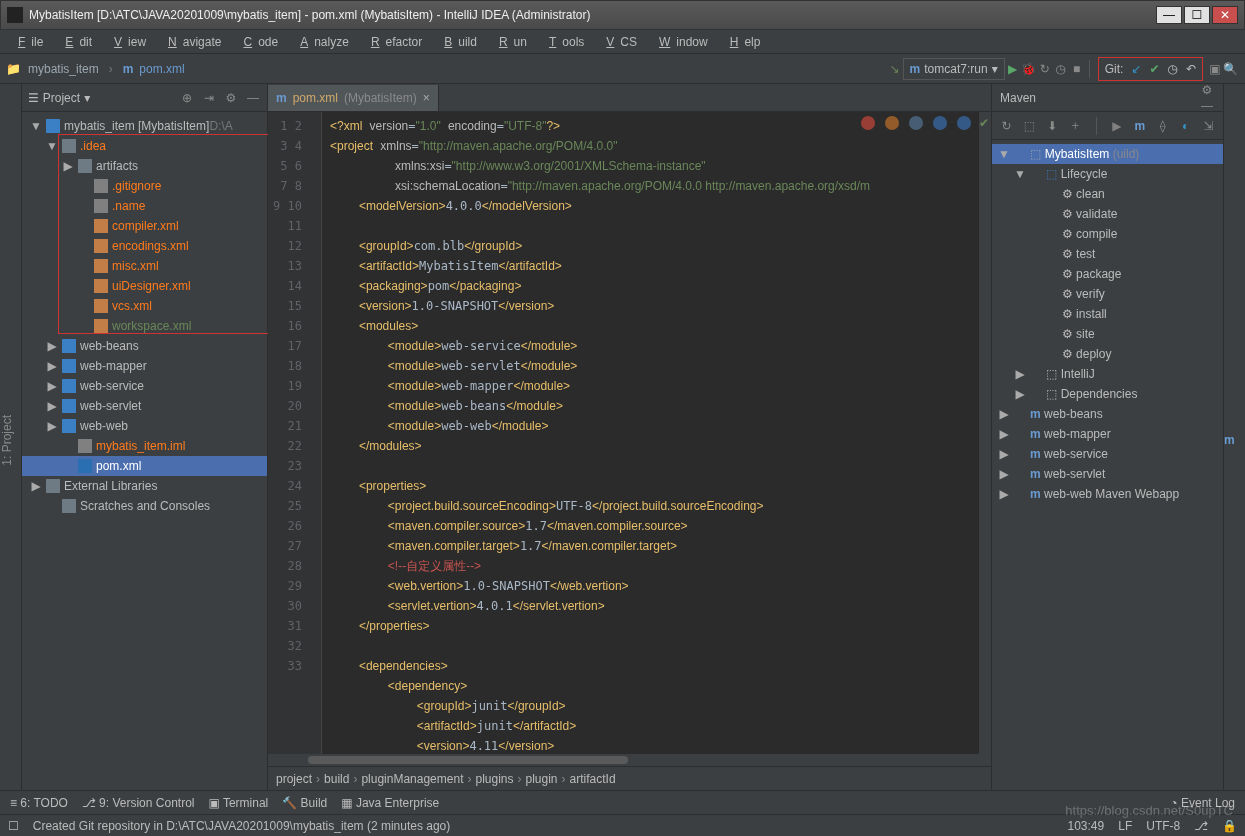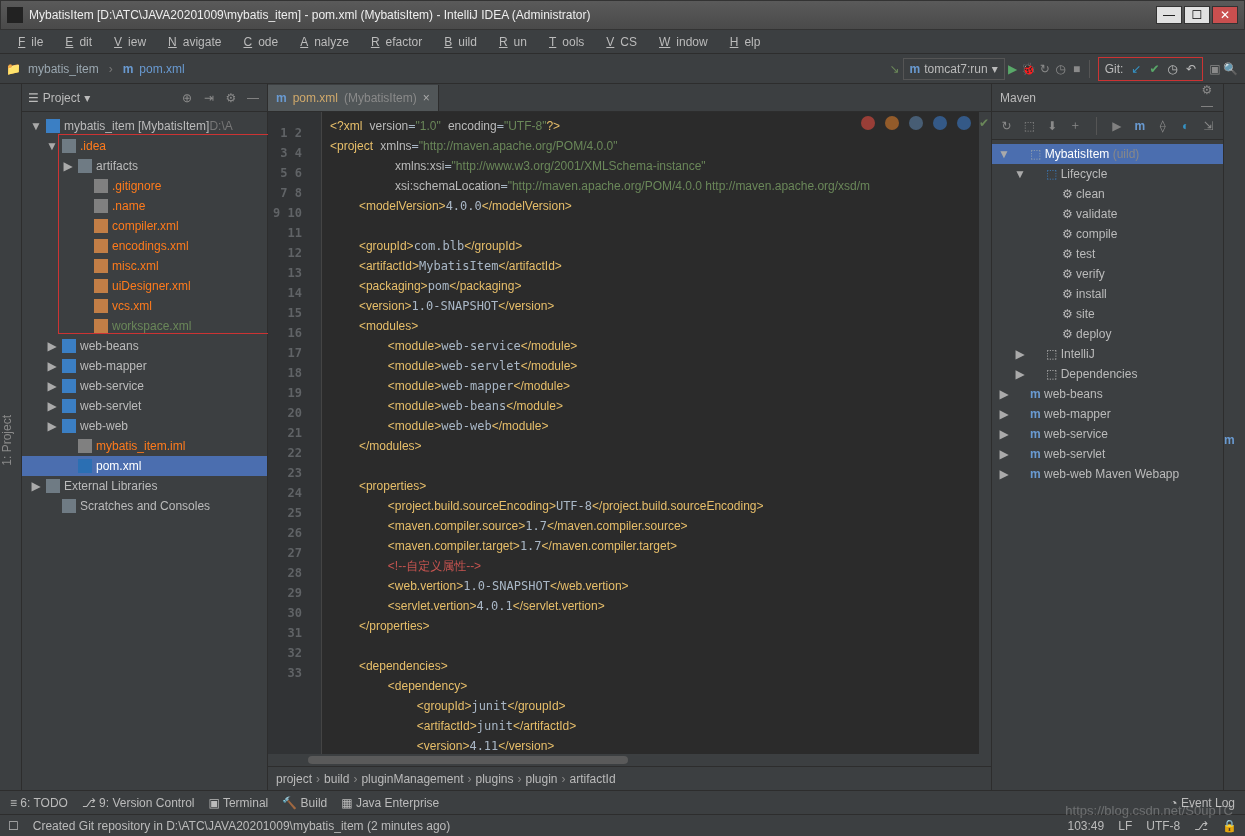--- a/index.html
+++ b/index.html
@@ -73,21 +73,21 @@
   .idea-box{position:absolute;border:1px solid #c33;pointer-events:none;}
   .proj-wrap{position:relative;flex:1;display:flex;flex-direction:column;}
   
   .editor{flex:1;display:flex;flex-direction:column;min-width:0;}
   .tabs{height:28px;display:flex;align-items:flex-end;background:var(--panel);border-bottom:1px solid #2d2d2d;}
   .tab{height:26px;display:flex;align-items:center;padding:0 8px;gap:6px;background:#515658;color:var(--text);border-right:1px solid #2d2d2d;}
   .tab .fname{color:#d0a96b;}
   .tab .context{color:var(--text-dim);}
   .tab .close{color:#aaa;cursor:pointer;}
   .code-area{flex:1;display:flex;background:#2b2b2b;min-height:0;position:relative;}
-  .lines{width:40px;background:var(--gutter);color:#606366;text-align:right;padding:11px 6px 4px 0;font-family:Consolas,monospace;line-height:20px;font-weight:bold;}
+  .lines{width:40px;background:var(--gutter);color:#606366;text-align:right;padding:4px 6px 4px 0;font-family:Consolas,monospace;line-height:20px;}
   .fold{width:14px;background:var(--gutter);border-right:1px solid #444;}
   .code{flex:1;padding:4px 0 4px 8px;font-family:Consolas,monospace;line-height:20px;color:#a9b7c6;overflow:hidden;white-space:pre;}
   .code .t{color:var(--tag);}
   .code .a{color:var(--attr-name);}
   .code .s{color:var(--string);}
   .err-strip{width:12px;background:#3c3f41;position:relative;}
   .err-ok{position:absolute;top:4px;right:2px;color:#6a8759;}
   .hscroll{height:12px;background:#3c3f41;display:flex;}
   .hscroll .thumb{height:8px;margin:2px 0 2px 40px;width:320px;background:#5a5a5a;border-radius:4px;}
   .breadcrumbs{height:24px;display:flex;align-items:center;gap:4px;color:var(--text);padding:0 8px;background:var(--panel);border-top:1px solid #2d2d2d;}
@@ -457,20 +457,25 @@
           <span>⚙ compile</span>
         </div>
         <div class="mv-node" style="padding-left: 38px;">
           <span class="arrow" style="width:12px;display:inline-block;text-align:center;color:#aaa"></span>
           <span class="ic" style="color:#9aa7b0"></span>
           <span>⚙ test</span>
         </div>
         <div class="mv-node" style="padding-left: 38px;">
           <span class="arrow" style="width:12px;display:inline-block;text-align:center;color:#aaa"></span>
           <span class="ic" style="color:#9aa7b0"></span>
+          <span>⚙ package</span>
+        </div>
+        <div class="mv-node" style="padding-left: 38px;">
+          <span class="arrow" style="width:12px;display:inline-block;text-align:center;color:#aaa"></span>
+          <span class="ic" style="color:#9aa7b0"></span>
           <span>⚙ verify</span>
         </div>
         <div class="mv-node" style="padding-left: 38px;">
           <span class="arrow" style="width:12px;display:inline-block;text-align:center;color:#aaa"></span>
           <span class="ic" style="color:#9aa7b0"></span>
           <span>⚙ install</span>
         </div>
         <div class="mv-node" style="padding-left: 38px;">
           <span class="arrow" style="width:12px;display:inline-block;text-align:center;color:#aaa"></span>
           <span class="ic" style="color:#9aa7b0"></span>

